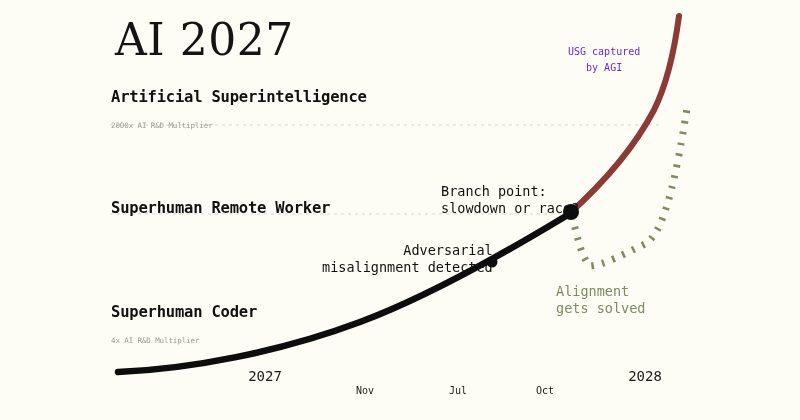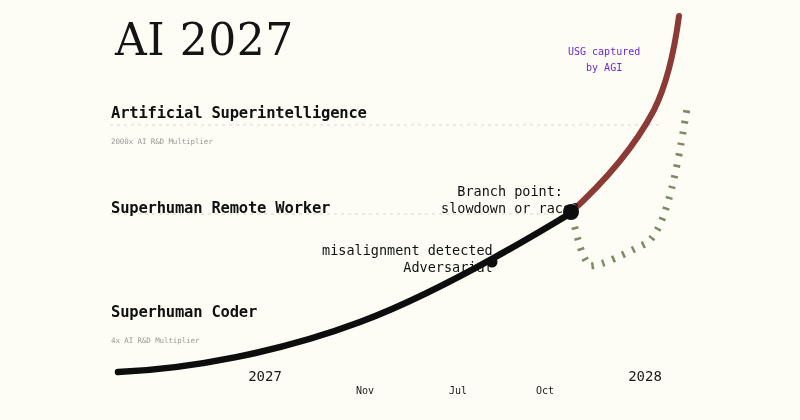--- a/index.html
+++ b/index.html
@@ -51,36 +51,36 @@
     letter-spacing: -0.2px;
   }
   .thresh .thresh-sub {
     display: block;
     font-family: "DejaVu Sans Mono", monospace;
     font-size: 7.5px;
     color: #9a9a93;
     margin-top: 15px;
     letter-spacing: -0.1px;
   }
-  #thresh-asi { left: 111px; top: 104px; }
+  #thresh-asi { left: 111px; top: 88px; }
   #thresh-srw { left: 111px; top: 199px; }
   #thresh-shc { left: 111px; top: 303px; }
 
   .annot {
     position: absolute;
     white-space: nowrap;
     font-family: "DejaVu Sans Mono", monospace;
     font-size: 13.5px;
     line-height: 17px;
     color: #111111;
   }
   #annot-branch {
     left: 441px;
     top: 183px;
-    text-align: center;
+    text-align: left;
   }
   #annot-misalign {
     left: 322px;
     top: 242px;
     text-align: right;
   }
   #annot-usg {
     left: 568px;
     top: 44px;
     text-align: center;
@@ -149,29 +149,33 @@
     <span class="thresh-name">Superhuman Coder</span>
     <span class="thresh-sub">4x AI R&amp;D Multiplier</span>
   </div>
 
   <div class="annot" id="annot-branch">
     <div>Branch point:</div>
     <div>slowdown or race?</div>
   </div>
 
   <div class="annot" id="annot-misalign">
+    <div>Adversarial</div>
     <div>misalignment detected</div>
-    <div>Adversarial</div>
   </div>
 
   <div class="annot" id="annot-usg">
     <div>USG captured</div>
     <div>by AGI</div>
   </div>
 
+  <div class="annot" id="annot-align">
+    <div>Alignment</div>
+    <div>gets solved</div>
+  </div>
 
   <div id="axis-ticks">
       <div class="axis-tick major" style="left: 265px;">2027</div>
       <div class="axis-tick minor" style="left: 365px;">Nov</div>
       <div class="axis-tick minor" style="left: 458px;">Jul</div>
       <div class="axis-tick minor" style="left: 545px;">Oct</div>
       <div class="axis-tick major" style="left: 645px;">2028</div>
     </div>
 
 </div>

